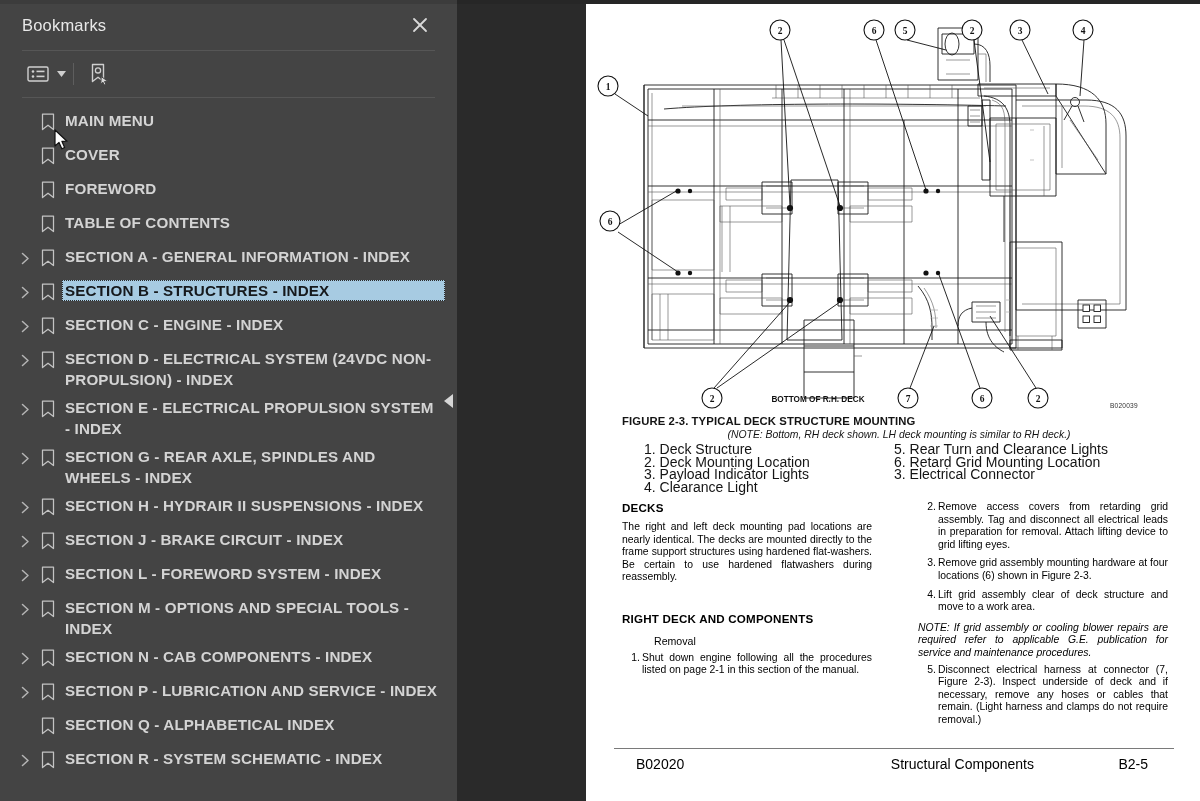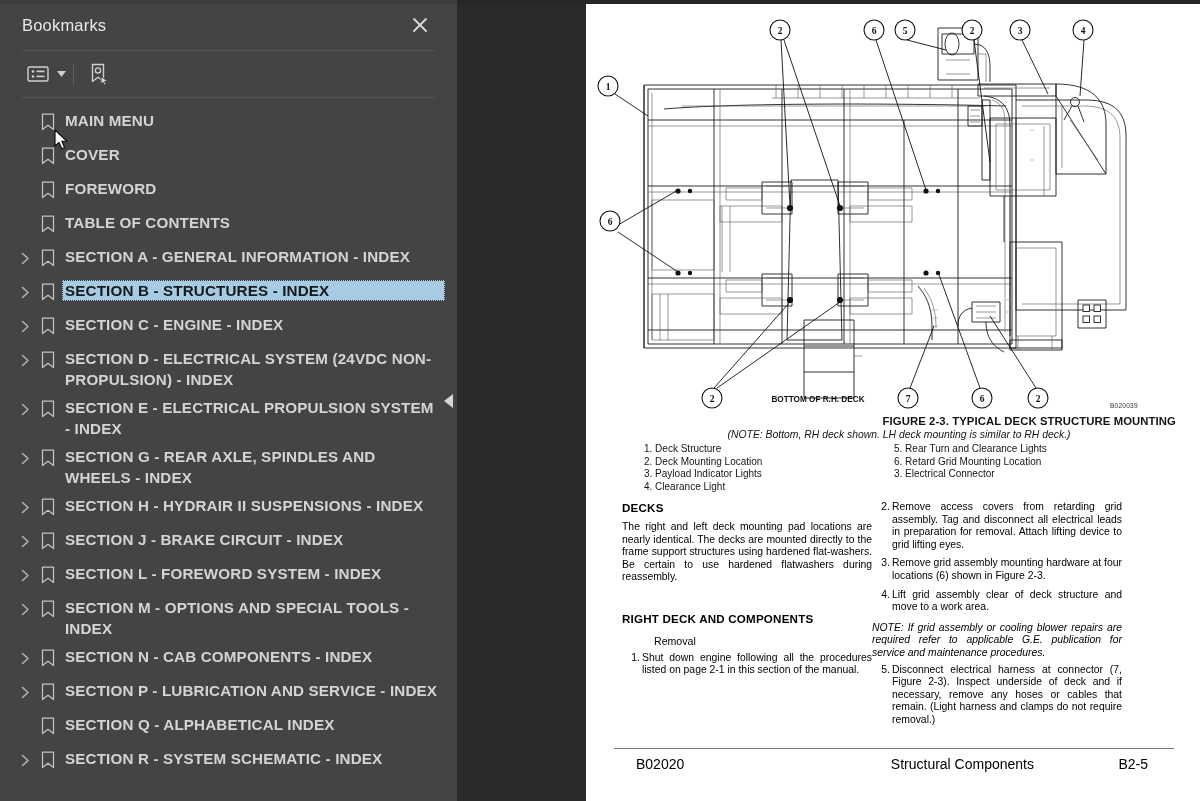--- a/index.html
+++ b/index.html
@@ -128,41 +128,41 @@
 
   #figure-wrap {
     position: absolute; left: 0; top: 6px; width: 614px; height: 415px;
   }
   #figure-wrap svg { display:block; }
 
   .pg-text { position: absolute; color: #141414; }
 
   #fig-caption {
     left: 36px; top: 411px; width: 554px;
-    text-align: right; font-size: 11.3px; font-weight: 700;
+    text-align: left; font-size: 11.3px; font-weight: 700;
     letter-spacing: .1px;
   }
   #fig-note {
     left: 36px; top: 425px; width: 554px;
     text-align: center; font-size: 10.4px; font-style: italic;
   }
   #fig-legend {
     left: 58px; top: 439px; width: 520px;
     display: grid; grid-template-columns: 250px 270px;
     column-gap: 0px; row-gap: 0px;
-    font-size: 10px; line-height: 12.6px;
+    font-size: 14px; line-height: 12.6px;
   }
   #drawing-no {
     left: 524px; top: 398px; font-size: 6.6px; letter-spacing: .2px; color: #333;
   }
 
   #body-cols {
     position: absolute; left: 36px; top: 497px;
     width: 546px; height: 230px;
-    display: grid; grid-template-columns: 250px 250px; 
+    display: grid; grid-template-columns: 250px 250px; column-gap: 46px;
   }
   .col h3 {
     margin: 0 0 7px 0; font-size: 11.6px; font-weight: 700; letter-spacing: .2px;
   }
   .col h3.spaced { margin-top: 28px; }
   .col p.body {
     margin: 0 0 2px 0; font-size: 10.4px; line-height: 12.6px;
     text-align: justify;
   }
   .col p.sub {

